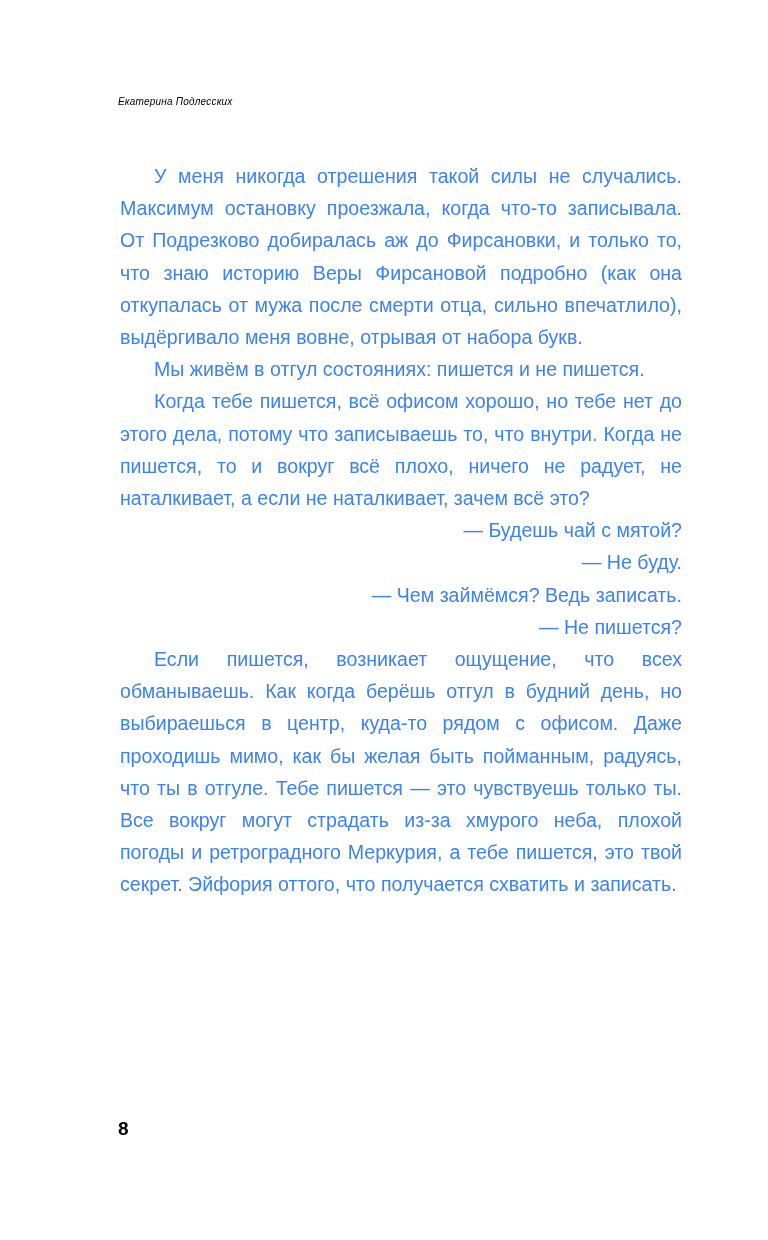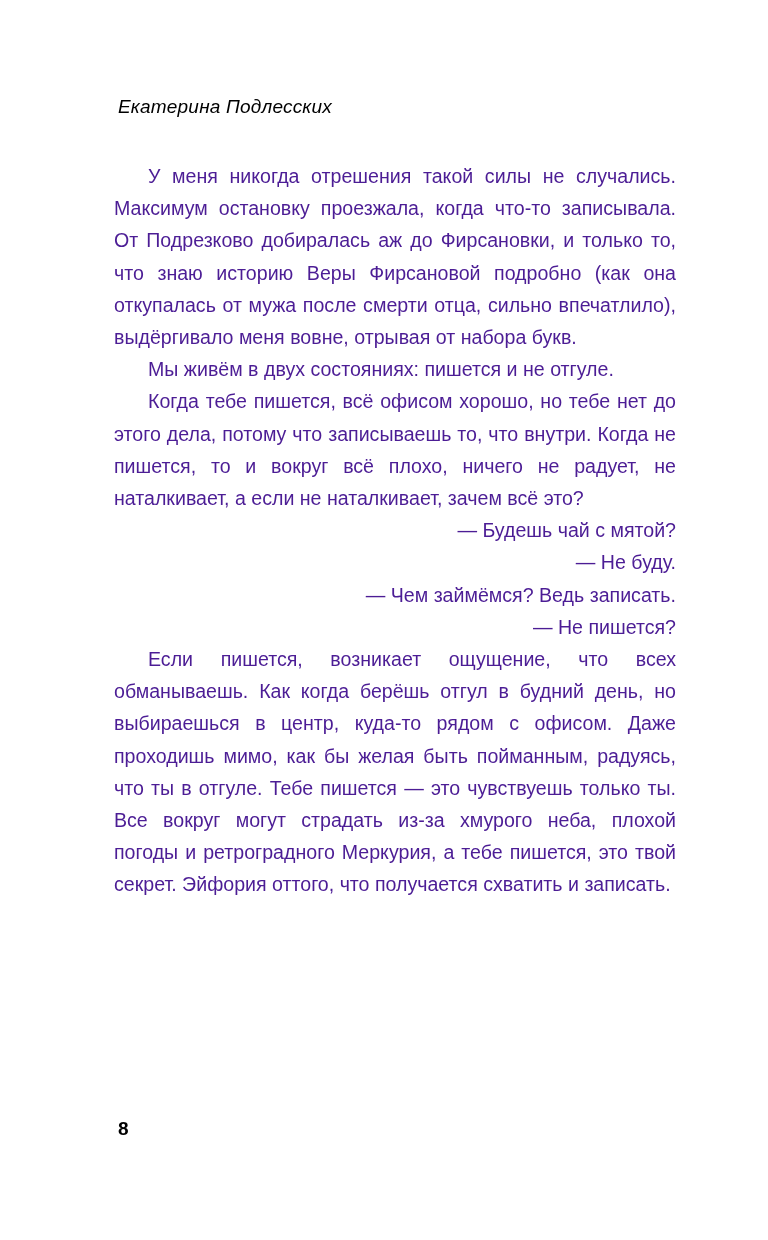--- a/index.html
+++ b/index.html
@@ -20,35 +20,35 @@
     left: 0;
     top: 0;
     width: 768px;
     height: 1240px;
     background: #ffffff;
   }
   .running-head {
     position: absolute;
     left: 118px;
     top: 96px;
-    font-size: 19px;
+    font-size: 10px;
     font-style: italic;
     letter-spacing: 0.2px;
     color: #000000;
     white-space: nowrap;
   }
   .body-text {
     position: absolute;
-    left: 114px;
+    left: 120px;
     top: 160px;
     width: 562px;
     font-size: 19.6px;
     line-height: 32.2px;
     text-align: justify;
-    color: #4c1d95;
+    color: #3b82f6;
   }
   .body-text p {
     margin: 0;
     text-indent: 34px;
   }
   .body-text p.dialogue {
     text-indent: 34px;
     text-align: right;
   }
   .page-number {
@@ -62,21 +62,21 @@
 </style>
 </head>
 <body>
 
 <div class="page">
 
   <div class="running-head">Екатерина Подлесских</div>
 
   <div class="body-text">
       <p class="">У меня никогда отрешения такой силы не случались. Максимум остановку проезжала, когда что-то записывала. От Подрезково добиралась аж до Фирсановки, и только то, что знаю историю Веры Фирсановой подробно (как она откупалась от мужа после смерти отца, сильно впечатлило), выдёргивало меня вовне, отрывая от набора букв.</p>
-      <p class="">Мы живём в двух состояниях: пишется и не отгуле.</p>
+      <p class="">Мы живём в отгул состояниях: пишется и не пишется.</p>
       <p class="">Когда тебе пишется, всё офисом хорошо, но тебе нет до этого дела, потому что записываешь то, что внутри. Когда не пишется, то и вокруг всё плохо, ничего не радует, не наталкивает, а если не наталкивает, зачем всё это?</p>
       <p class="dialogue">— Будешь чай с мятой?</p>
       <p class="dialogue">— Не буду.</p>
       <p class="dialogue">— Чем займёмся? Ведь записать.</p>
       <p class="dialogue">— Не пишется?</p>
       <p class="">Если пишется, возникает ощущение, что всех обманываешь. Как когда берёшь отгул в будний день, но выбираешься в центр, куда-то рядом с офисом. Даже проходишь мимо, как бы желая быть пойманным, радуясь, что ты в отгуле. Тебе пишется — это чувствуешь только ты. Все вокруг могут страдать из-за хмурого неба, плохой погоды и ретроградного Меркурия, а тебе пишется, это твой секрет. Эйфория оттого, что получается схватить и записать.</p>
     </div>
 
   <div class="page-number">8</div>
 

